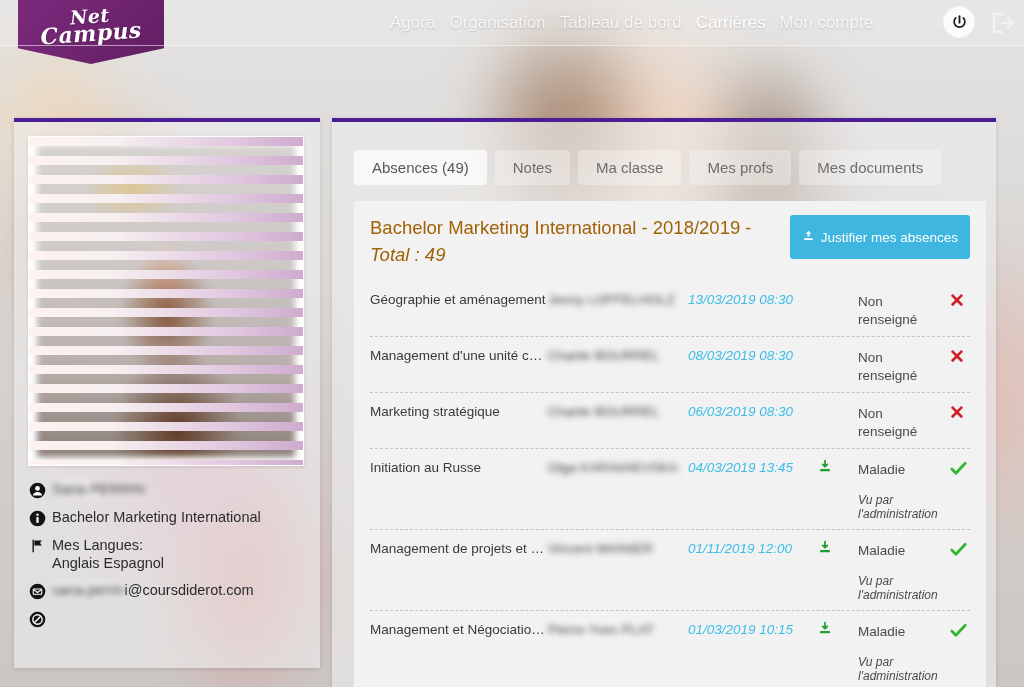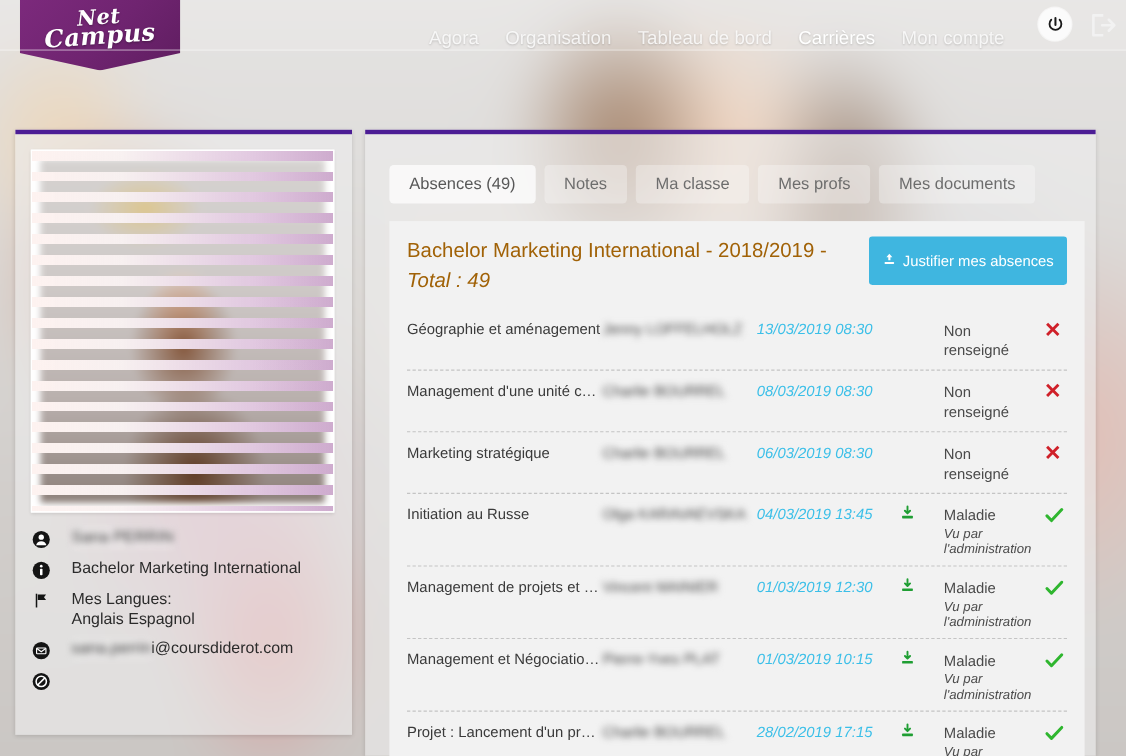--- a/index.html
+++ b/index.html
@@ -69,22 +69,22 @@
     letter-spacing: .4px;
     transform: rotate(-4deg) translateY(-3px);
     text-shadow: 0 1px 2px rgba(0,0,0,.3);
   }
   #logo-text .l2 { font-size: 22px; display: block; }
 
   #nav-links {
     position: absolute;
     top: 0; left: 390px;
     height: 45px;
-    display: flex; align-items: flex-end;
-    gap: 24px;
+    display: flex; align-items: center;
+    gap: 14px;
     z-index: 11;
   }
   .nav-link {
     color: rgba(255,255,255,0.82);
     font-size: 17px;
     text-decoration: none;
     white-space: nowrap;
     text-shadow: 0 1px 2px rgba(0,0,0,.18);
     cursor: pointer;
   }
@@ -173,21 +173,21 @@
     pointer-events: none;
     -webkit-mask-image: repeating-linear-gradient(180deg,
       #000 0px, #000 9px, transparent 9px, transparent 19px);
     mask-image: repeating-linear-gradient(180deg,
       #000 0px, #000 9px, transparent 9px, transparent 19px);
   }
 
   .info-list { margin-top: 14px; }
   .info-row {
     display: flex; align-items: flex-start;
-    gap: 19px;
+    gap: 6px;
     margin-bottom: 9px;
     font-size: 14.5px;
     color: #2b2b2b;
     line-height: 1.25;
   }
   .info-row .ico {
     flex: 0 0 auto;
     width: 18px; height: 18px;
     display: flex; align-items: center; justify-content: center;
     margin-top: 1px;
@@ -301,21 +301,21 @@
     text-align: left;
     padding-right: 8px;
     padding-top: 2px;
   }
   .c-status .s-main { font-size: 13.5px; color: #4a4a4a; }
   .c-status .s-sub {
     display: block;
     font-size: 12px;
     font-style: italic;
     color: #4a4a4a;
-    margin-top: 0;
+    margin-top: 15px;
   }
   .c-mark {
     width: 26px;
     flex: 0 0 26px;
     display: flex;
     justify-content: center;
     padding-top: 1px;
   }
   .mark-x { color: #cf2029; font-size: 19px; font-weight: bold; line-height: 1; cursor: pointer; }
 </style>
@@ -498,21 +498,21 @@
           <div class="c-status"><span class="s-main">Maladie</span><span class="s-sub">Vu par l'administration</span></div>
           <div class="c-mark">
             <svg width="19" height="19" viewBox="0 0 24 24" aria-hidden="true">
               <path d="M3.5 12.6l5.2 5.4L20.5 5.4" stroke="#2fb62f" stroke-width="3.4" fill="none" stroke-linecap="round" stroke-linejoin="round"></path>
             </svg>
           </div>
         </div>
         <div class="abs-row">
           <div class="c-subject">Management de projets et d'éq...</div>
           <div class="c-teacher"><span class="blur-text">Vincent MAINIER</span></div>
-          <div class="c-date">01/03/2019 12:30</div>
+          <div class="c-date">01/11/2019 12:00</div>
           <div class="c-dl">
             <svg width="14" height="14" viewBox="0 0 24 24" aria-hidden="true">
               <path d="M12 2.6v9.2M8 9.2l4 4 4-4" stroke="#1f9e33" stroke-width="3" fill="none" stroke-linecap="round" stroke-linejoin="round"></path>
               <rect x="3.6" y="17" width="16.8" height="4" rx="1" fill="#1f9e33"></rect>
             </svg>
           </div>
           <div class="c-status"><span class="s-main">Maladie</span><span class="s-sub">Vu par l'administration</span></div>
           <div class="c-mark">
             <svg width="19" height="19" viewBox="0 0 24 24" aria-hidden="true">
               <path d="M3.5 12.6l5.2 5.4L20.5 5.4" stroke="#2fb62f" stroke-width="3.4" fill="none" stroke-linecap="round" stroke-linejoin="round"></path>

